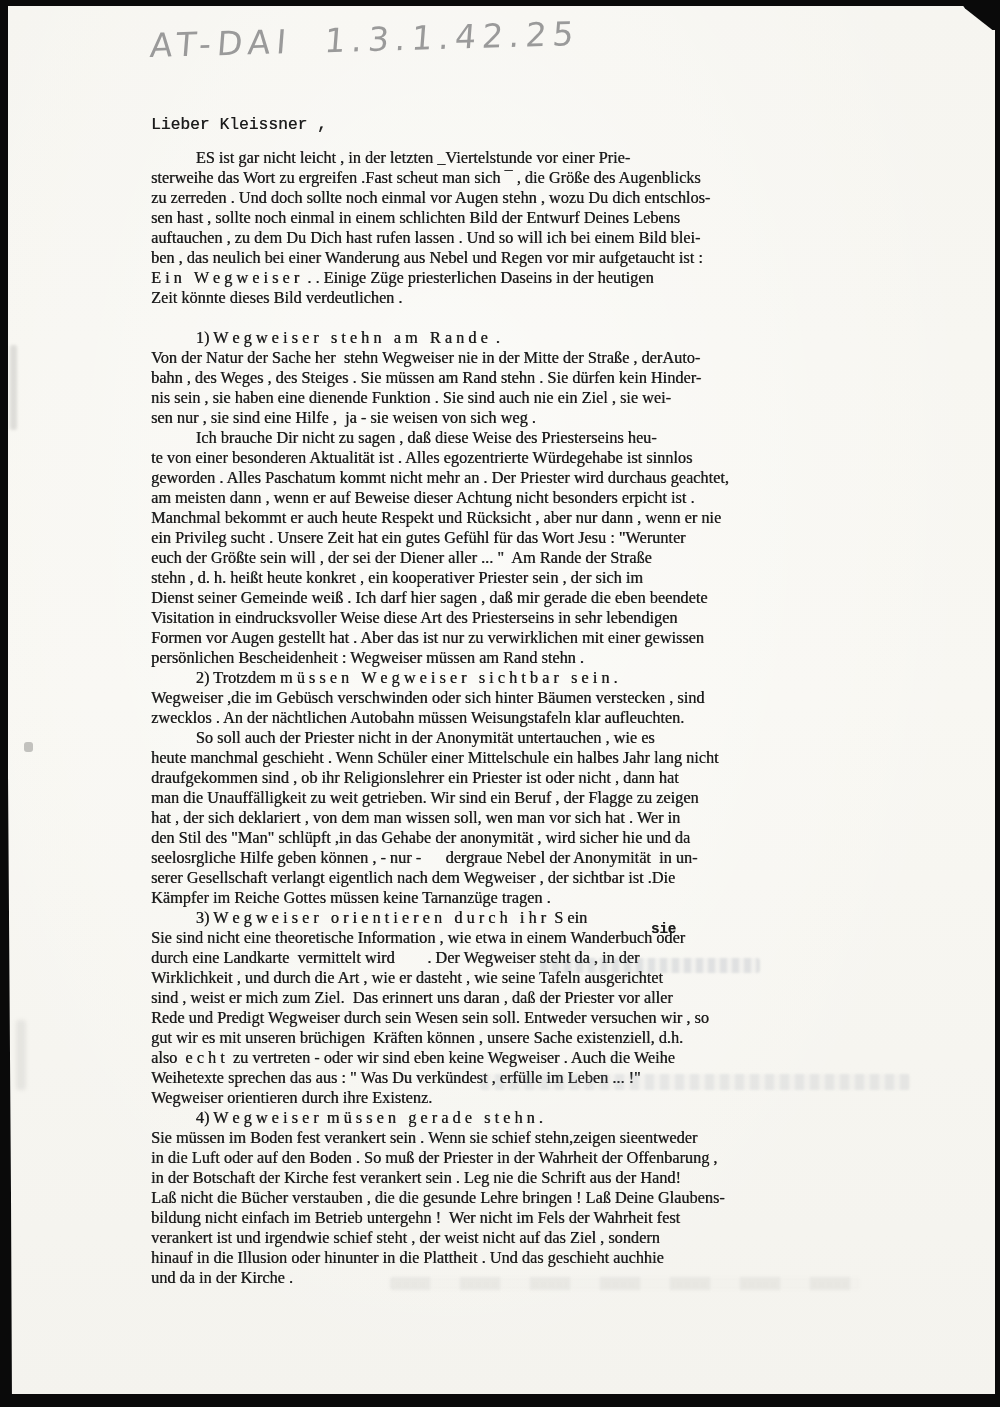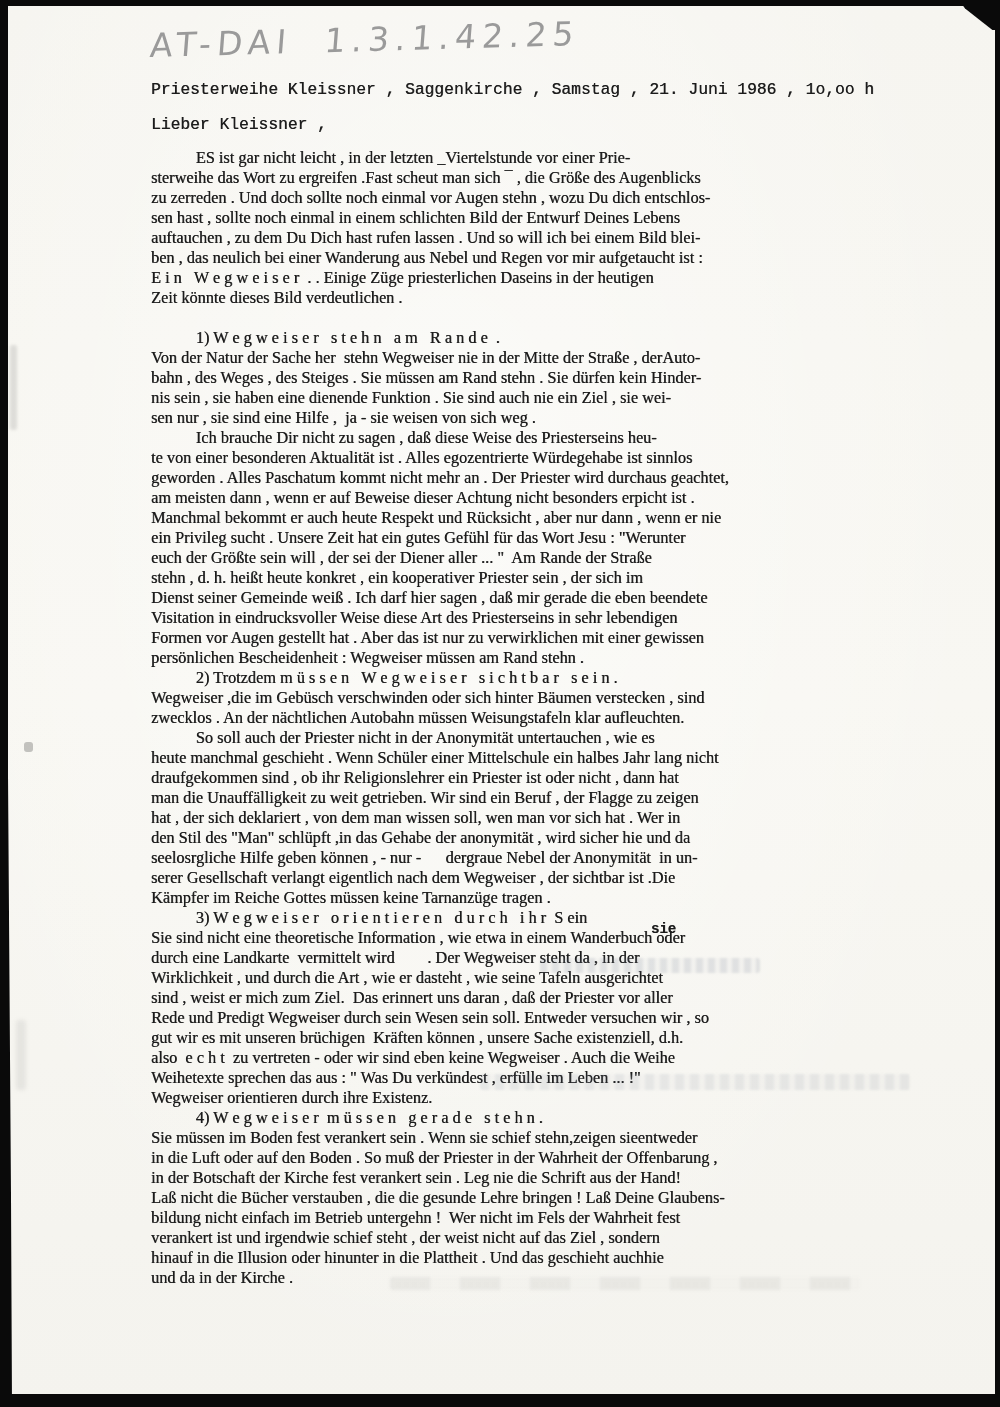--- a/index.html
+++ b/index.html
@@ -73,21 +73,20 @@
 <div class="page">
 
   <div class="edge edge-top"></div>
   <div class="edge edge-left"></div>
   <div class="edge edge-right"></div>
   <div class="edge edge-bottom"></div>
   <div class="edge-corner-tr"></div>
 
   <div class="handwriting">AT-DAI 1.3.1.42.25</div>
 
-  <div class="tw title-line">Priesterweihe Kleissner , Saggenkirche , Samstag , 21. Juni 1986 , 1o,oo h</div>
 
   <div class="tw salutation">Lieber Kleissner ,</div>
 
   <pre class="tw body-text">           ES ist gar nicht leicht , in der letzten _Viertelstunde vor einer Prie-
 sterweihe das Wort zu ergreifen .Fast scheut man sich ¯ , die Größe des Augenblicks
 zu zerreden . Und doch sollte noch einmal vor Augen stehn , wozu Du dich entschlos-
 sen hast , sollte noch einmal in einem schlichten Bild der Entwurf Deines Lebens
 auftauchen , zu dem Du Dich hast rufen lassen . Und so will ich bei einem Bild blei-
 ben , das neulich bei einer Wanderung aus Nebel und Regen vor mir aufgetaucht ist :
 E i n   W e g w e i s e r  . . Einige Züge priesterlichen Daseins in der heutigen

